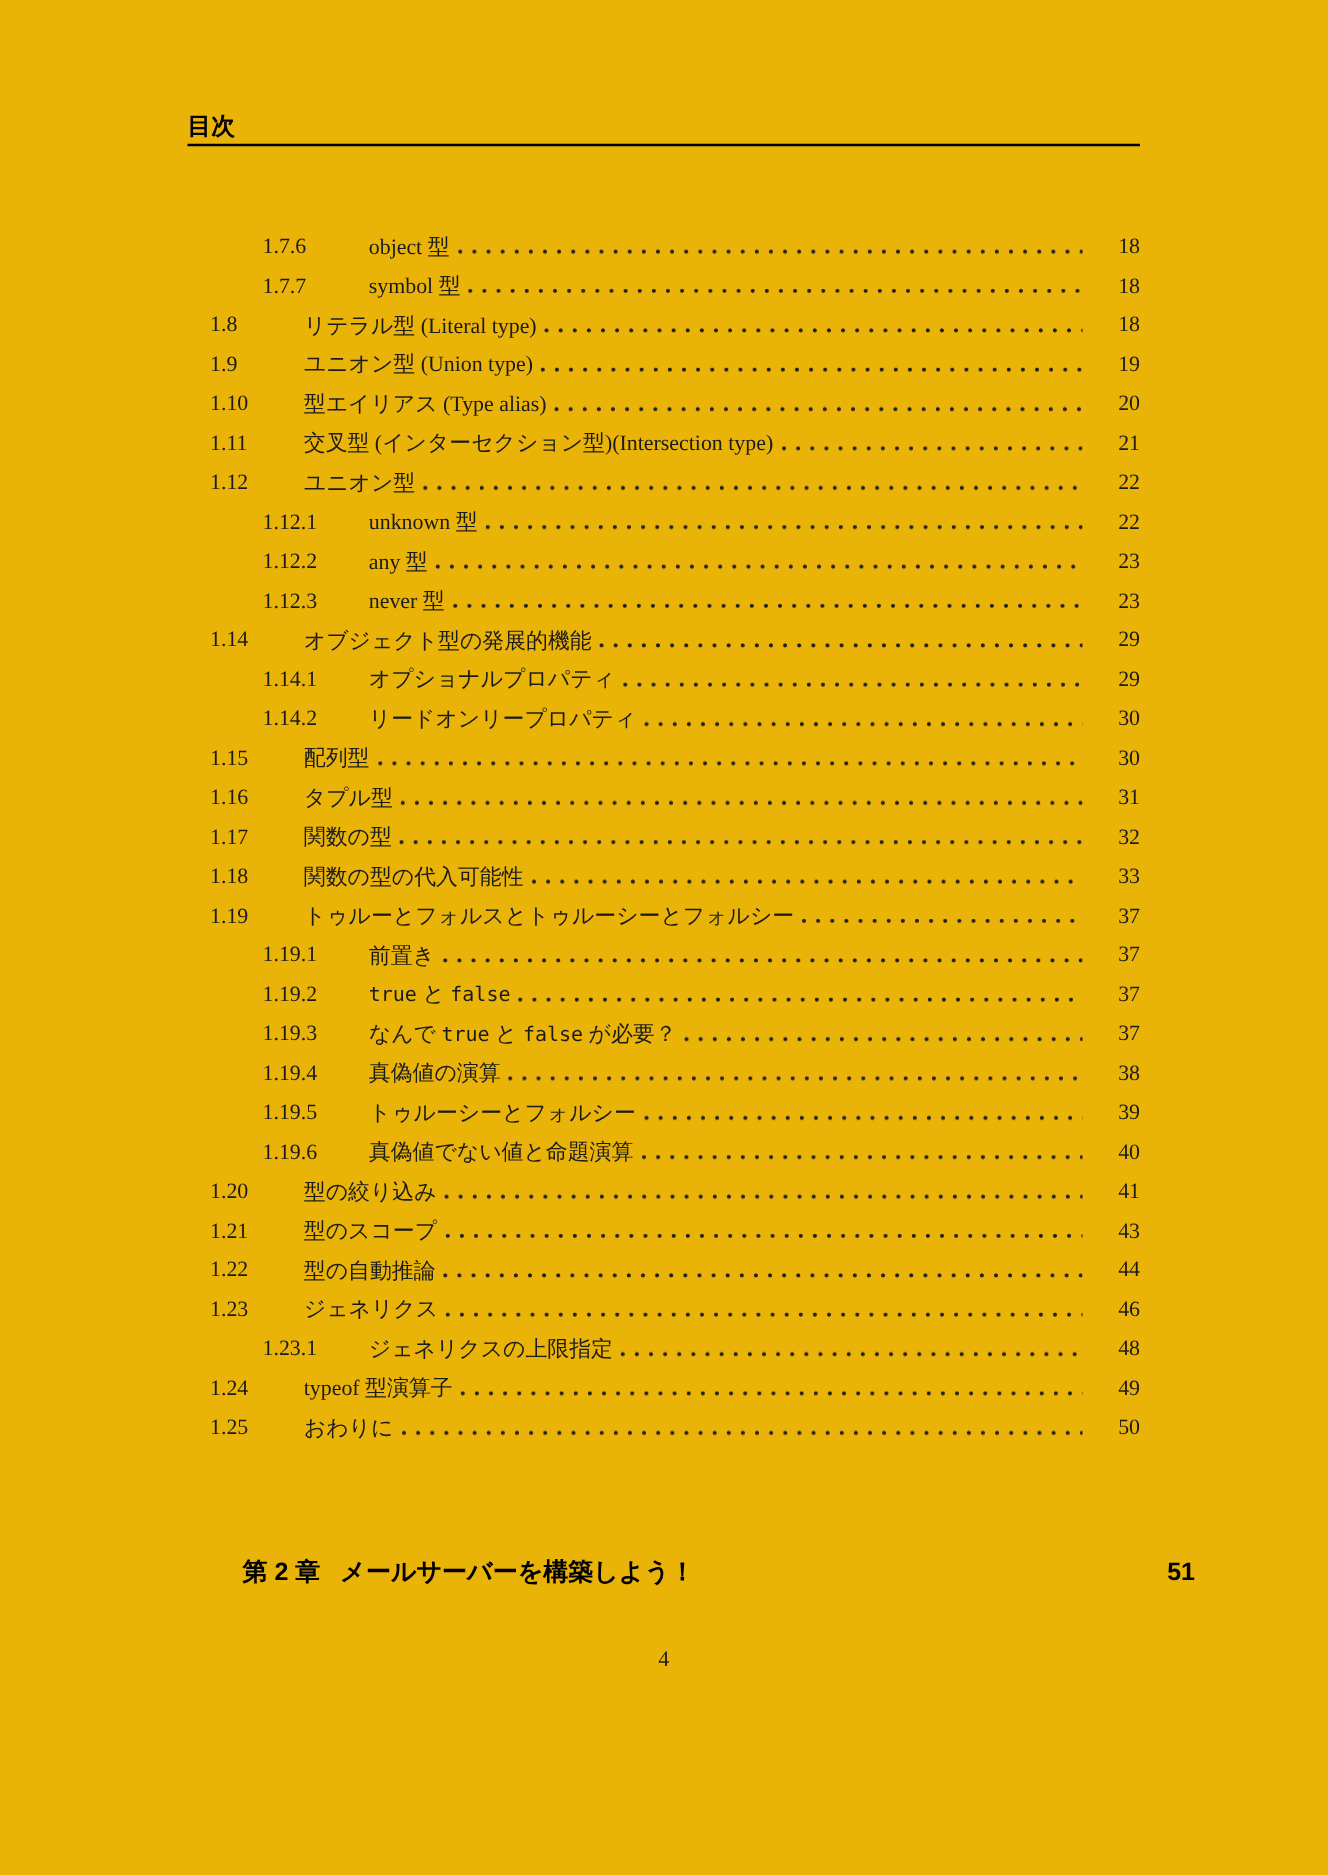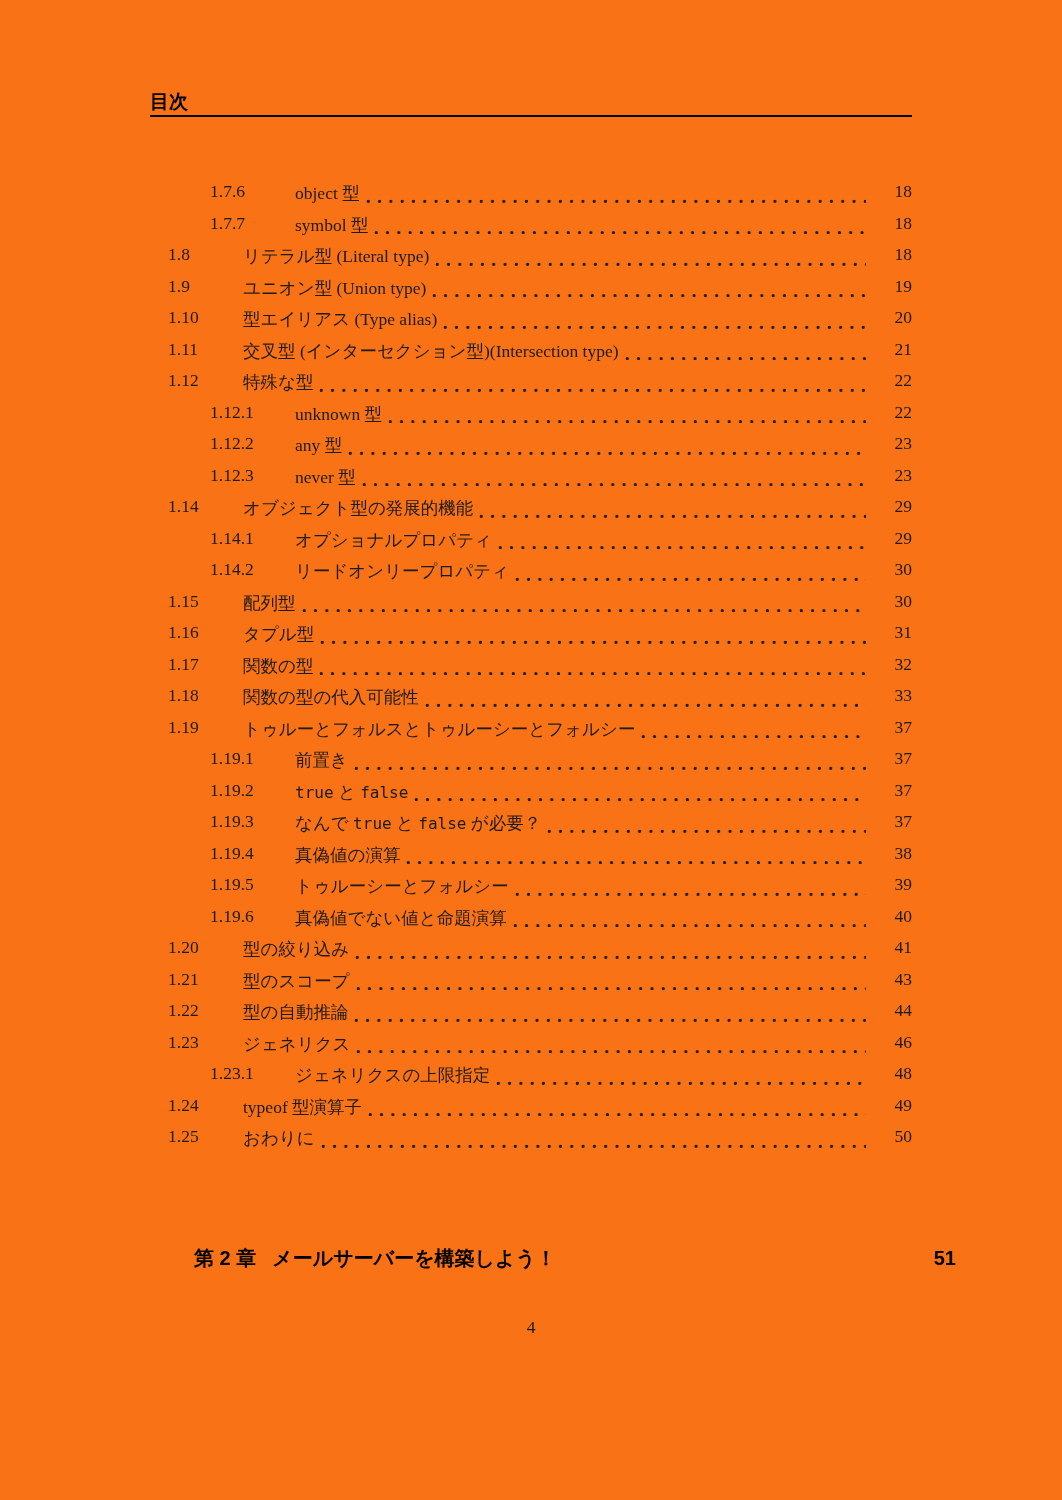--- a/index.html
+++ b/index.html
@@ -1,36 +1,36 @@
 <!DOCTYPE html>
 <html><head>
 <meta charset="utf-8">
 <style>
   html,body { margin:0; padding:0; background:#e8e8e8; }
   .paper {
     position:relative; width:1062px; height:1500px; margin:0 auto;
-    background:#f97316; color:#1b1b1b; overflow:hidden;
+    background:#eab308; color:#1b1b1b; overflow:hidden;
     font-family:"Liberation Serif","DejaVu Serif",serif;
   }
   
   .hdr-title {
     position:absolute; left:150px; top:90px; margin:0;
     font-family:"Liberation Sans","DejaVu Sans",sans-serif;
     font-weight:bold; font-size:19px; line-height:24px; color:#000;
   }
   .hdr-rule {
     position:absolute; left:150px; top:115px; width:762px; height:2px;
     background:#000;
   }
   
   .toc {
     position:absolute; left:150px; top:181px; width:762px;
   }
   .row {
-    display:flex; align-items:flex-start; height:31.5px;
+    display:flex; align-items:center; height:31.5px;
     font-size:17.5px; white-space:nowrap;
   }
   .row .num { flex:none; color:#1b1b1b; }
   .lvl1 .num { margin-left:18px; width:75px; }
   .lvl2 .num { margin-left:60px; width:85px; }
   .row .ttl { flex:none; }
   .mono {
     font-family:"DejaVu Sans Mono","Liberation Mono",monospace;
     font-size:16px;
   }
@@ -98,21 +98,21 @@
         <span class="pg">20</span>
       </div>
       <div class="row lvl1">
         <span class="num">1.11</span>
         <span class="ttl"><span>交叉型 (インターセクション型)(Intersection type)</span></span>
         <span class="leader"></span>
         <span class="pg">21</span>
       </div>
       <div class="row lvl1">
         <span class="num">1.12</span>
-        <span class="ttl"><span>特殊な型</span></span>
+        <span class="ttl"><span>ユニオン型</span></span>
         <span class="leader"></span>
         <span class="pg">22</span>
       </div>
       <div class="row lvl2">
         <span class="num">1.12.1</span>
         <span class="ttl"><span>unknown 型</span></span>
         <span class="leader"></span>
         <span class="pg">22</span>
       </div>
       <div class="row lvl2">

